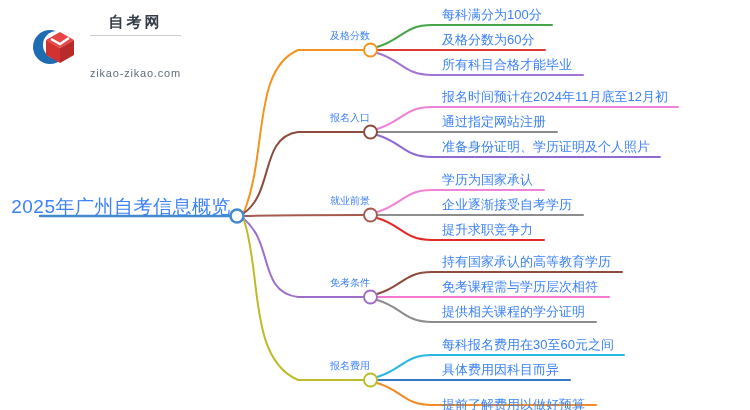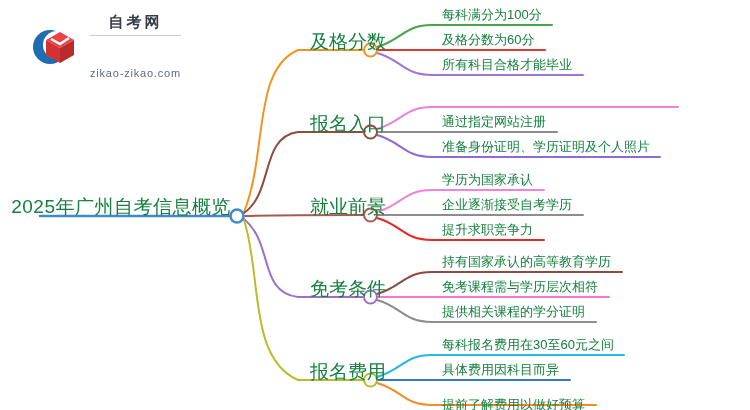--- a/index.html
+++ b/index.html
@@ -6,23 +6,23 @@
   html, body { background: #ffffff; }
   body { font-family: "Liberation Sans", "DejaVu Sans", sans-serif; }
   #stage {
     position: relative;
     width: 750px;
     height: 410px;
     background: #ffffff;
     overflow: hidden;
   }
   #mindmap-svg { position: absolute; left: 0; top: 0; z-index: 1; }
-  .label { position: absolute; z-index: 2; color: #15803d; white-space: nowrap; }
+  .label { position: absolute; z-index: 2; color: #3b82f6; white-space: nowrap; }
   .root-label { font-size: 19px; top: 194px; right: 519px; letter-spacing: 0.5px; }
-  .branch-label { font-size: 19px; right: 364px; margin-left: 10px; }
+  .branch-label { font-size: 10px; right: 380px; margin-left: 10px; }
   .leaf-label { font-size: 13px; left: 442px; }
   
   .logo { position: absolute; left: 30px; top: 13px; z-index: 3; display: flex; align-items: center; }
   .logo-text { margin-left: 6px; text-align: center; }
   .logo-brand {
     font-size: 15px; font-weight: bold; color: #353c47;
     letter-spacing: 3px; padding: 0 4px 3px 4px;
     border-bottom: 1px solid #c9ced4;
   }
   .logo-domain { font-size: 11px; color: #5e6e7c; padding-top: 3px; letter-spacing: 0.8px; margin-top: 28px; }
@@ -89,20 +89,21 @@
   <div class="label branch-label" style="top:29px">及格分数</div>
   <div class="label branch-label" style="top:111px">报名入口</div>
   <div class="label branch-label" style="top:194px">就业前景</div>
   <div class="label branch-label" style="top:276px">免考条件</div>
   <div class="label branch-label" style="top:359px">报名费用</div>
 
   <div class="label leaf-label" style="top:6px">每科满分为100分</div>
   <div class="label leaf-label" style="top:31px">及格分数为60分</div>
   <div class="label leaf-label" style="top:56px">所有科目合格才能毕业</div>
 
+  <div class="label leaf-label" style="top:88px">报名时间预计在2024年11月底至12月初</div>
   <div class="label leaf-label" style="top:113px">通过指定网站注册</div>
   <div class="label leaf-label" style="top:171px">学历为国家承认</div>
 
   <div class="label leaf-label" style="top:138px">准备身份证明、学历证明及个人照片</div>
   <div class="label leaf-label" style="top:196px">企业逐渐接受自考学历</div>
   <div class="label leaf-label" style="top:253px">持有国家承认的高等教育学历</div>
 
   <div class="label leaf-label" style="top:221px">提升求职竞争力</div>
   <div class="label leaf-label" style="top:278px">免考课程需与学历层次相符</div>
   <div class="label leaf-label" style="top:303px">提供相关课程的学分证明</div>

